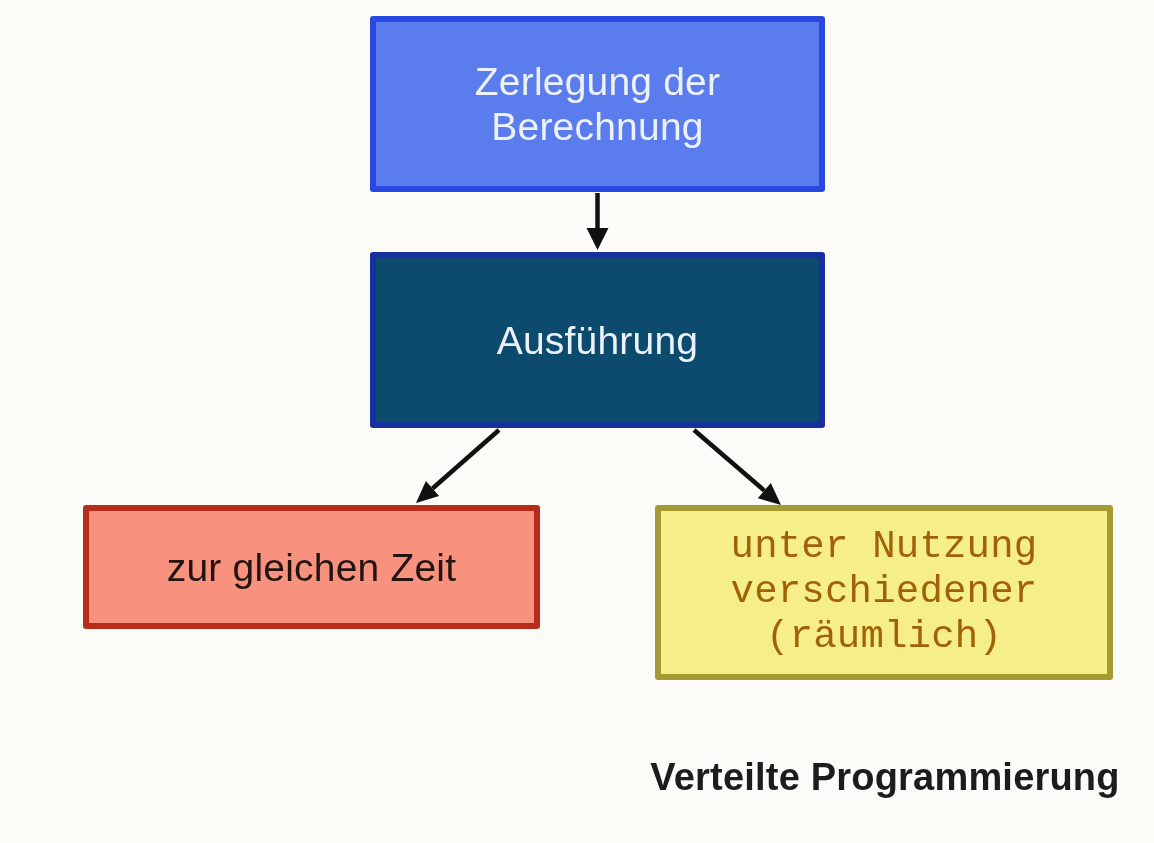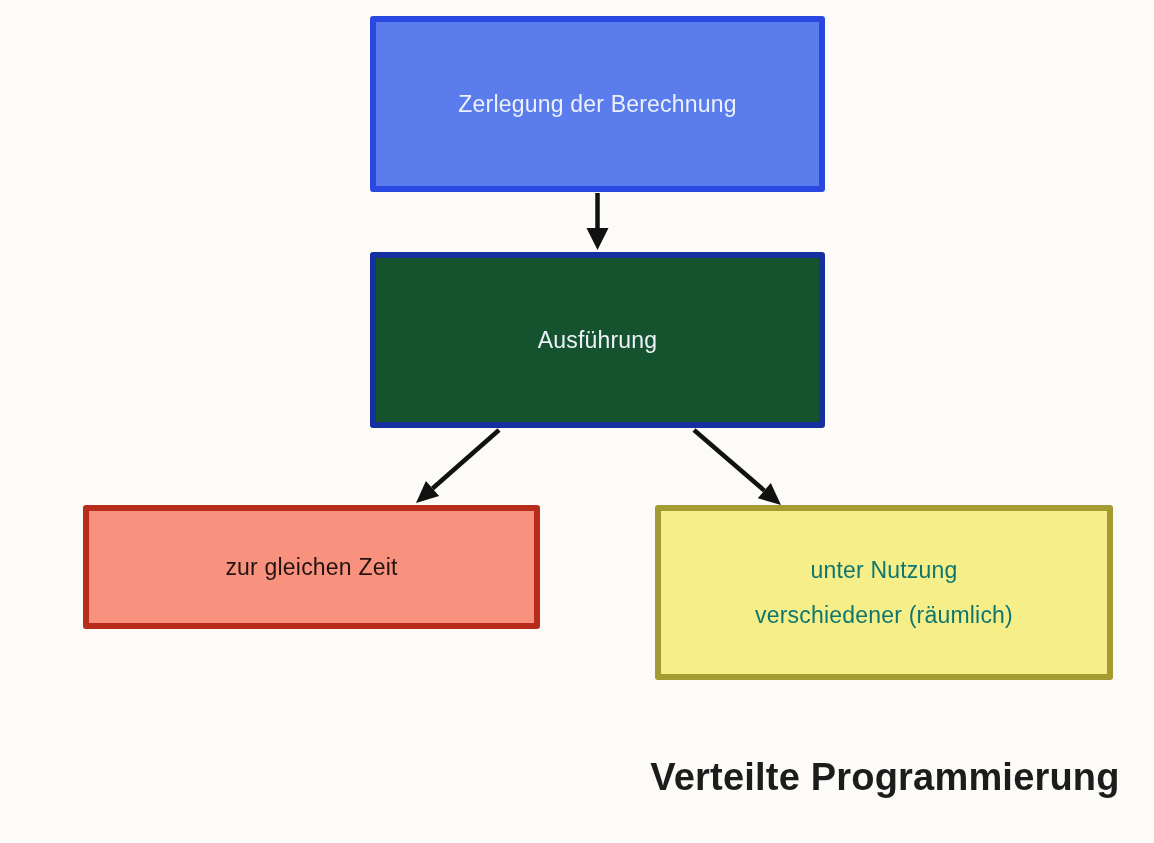--- a/index.html
+++ b/index.html
@@ -29,21 +29,21 @@
     position: absolute;
     box-sizing: border-box;
     border-style: solid;
     border-width: 6px;
     border-radius: 3px;
     display: flex;
     flex-direction: column;
     align-items: center;
     justify-content: center;
     text-align: center;
-    font-size: 23px;
+    font-size: 39px;
     line-height: 45px;
     letter-spacing: 0.2px;
   }
   .node-decomposition { left: 370px; top: 16px;  width: 455px; height: 176px; }
   .node-execution     { left: 370px; top: 252px; width: 455px; height: 176px; }
   .node-same-time     { left: 83px;  top: 505px; width: 457px; height: 124px; }
   .node-resources     { left: 655px; top: 505px; width: 458px; height: 175px; }
   .caption {
     position: absolute;
     text-align: center;
@@ -73,29 +73,29 @@
     <g>
       <line x1="694" y1="430" x2="764.3" y2="490.6"></line>
       <polygon points="781,505 757.8,498.2 770.8,483"></polygon>
     </g>
   </svg>
 
   <div class="node node-decomposition" style="background: rgb(91, 124, 236); border-color: rgb(41, 72, 225); color: rgb(237, 241, 251);">
     <div class="nline">Zerlegung der Berechnung</div>
   </div>
 
-  <div class="node node-execution" style="background: #14532d; border-color: rgb(23, 48, 159); color: rgb(237, 241, 251);">
+  <div class="node node-execution" style="background: #0c4a6e; border-color: rgb(23, 48, 159); color: rgb(237, 241, 251);">
     <div class="nline">Ausführung</div>
   </div>
 
   <div class="node node-same-time" style="background: rgb(249, 145, 127); border-color: rgb(183, 44, 26); color: rgb(34, 20, 17);">
     <div class="nline">zur gleichen Zeit</div>
   </div>
 
-  <div class="node node-resources" style="background: rgb(246, 238, 136); border-color: rgb(164, 155, 51); color: #0f766e;">
+  <div class="node node-resources" style="background: rgb(246, 238, 136); border-color: rgb(164, 155, 51); color: #a16207; font-family: Liberation Mono, monospace;">
     <div class="nline">unter Nutzung</div>
     <div class="nline">verschiedener (räumlich)</div>
   </div>
 
   <div class="caption caption-left">
   </div>
 
   <div class="caption caption-right">
     <div>Verteilte Programmierung</div>
   </div>

